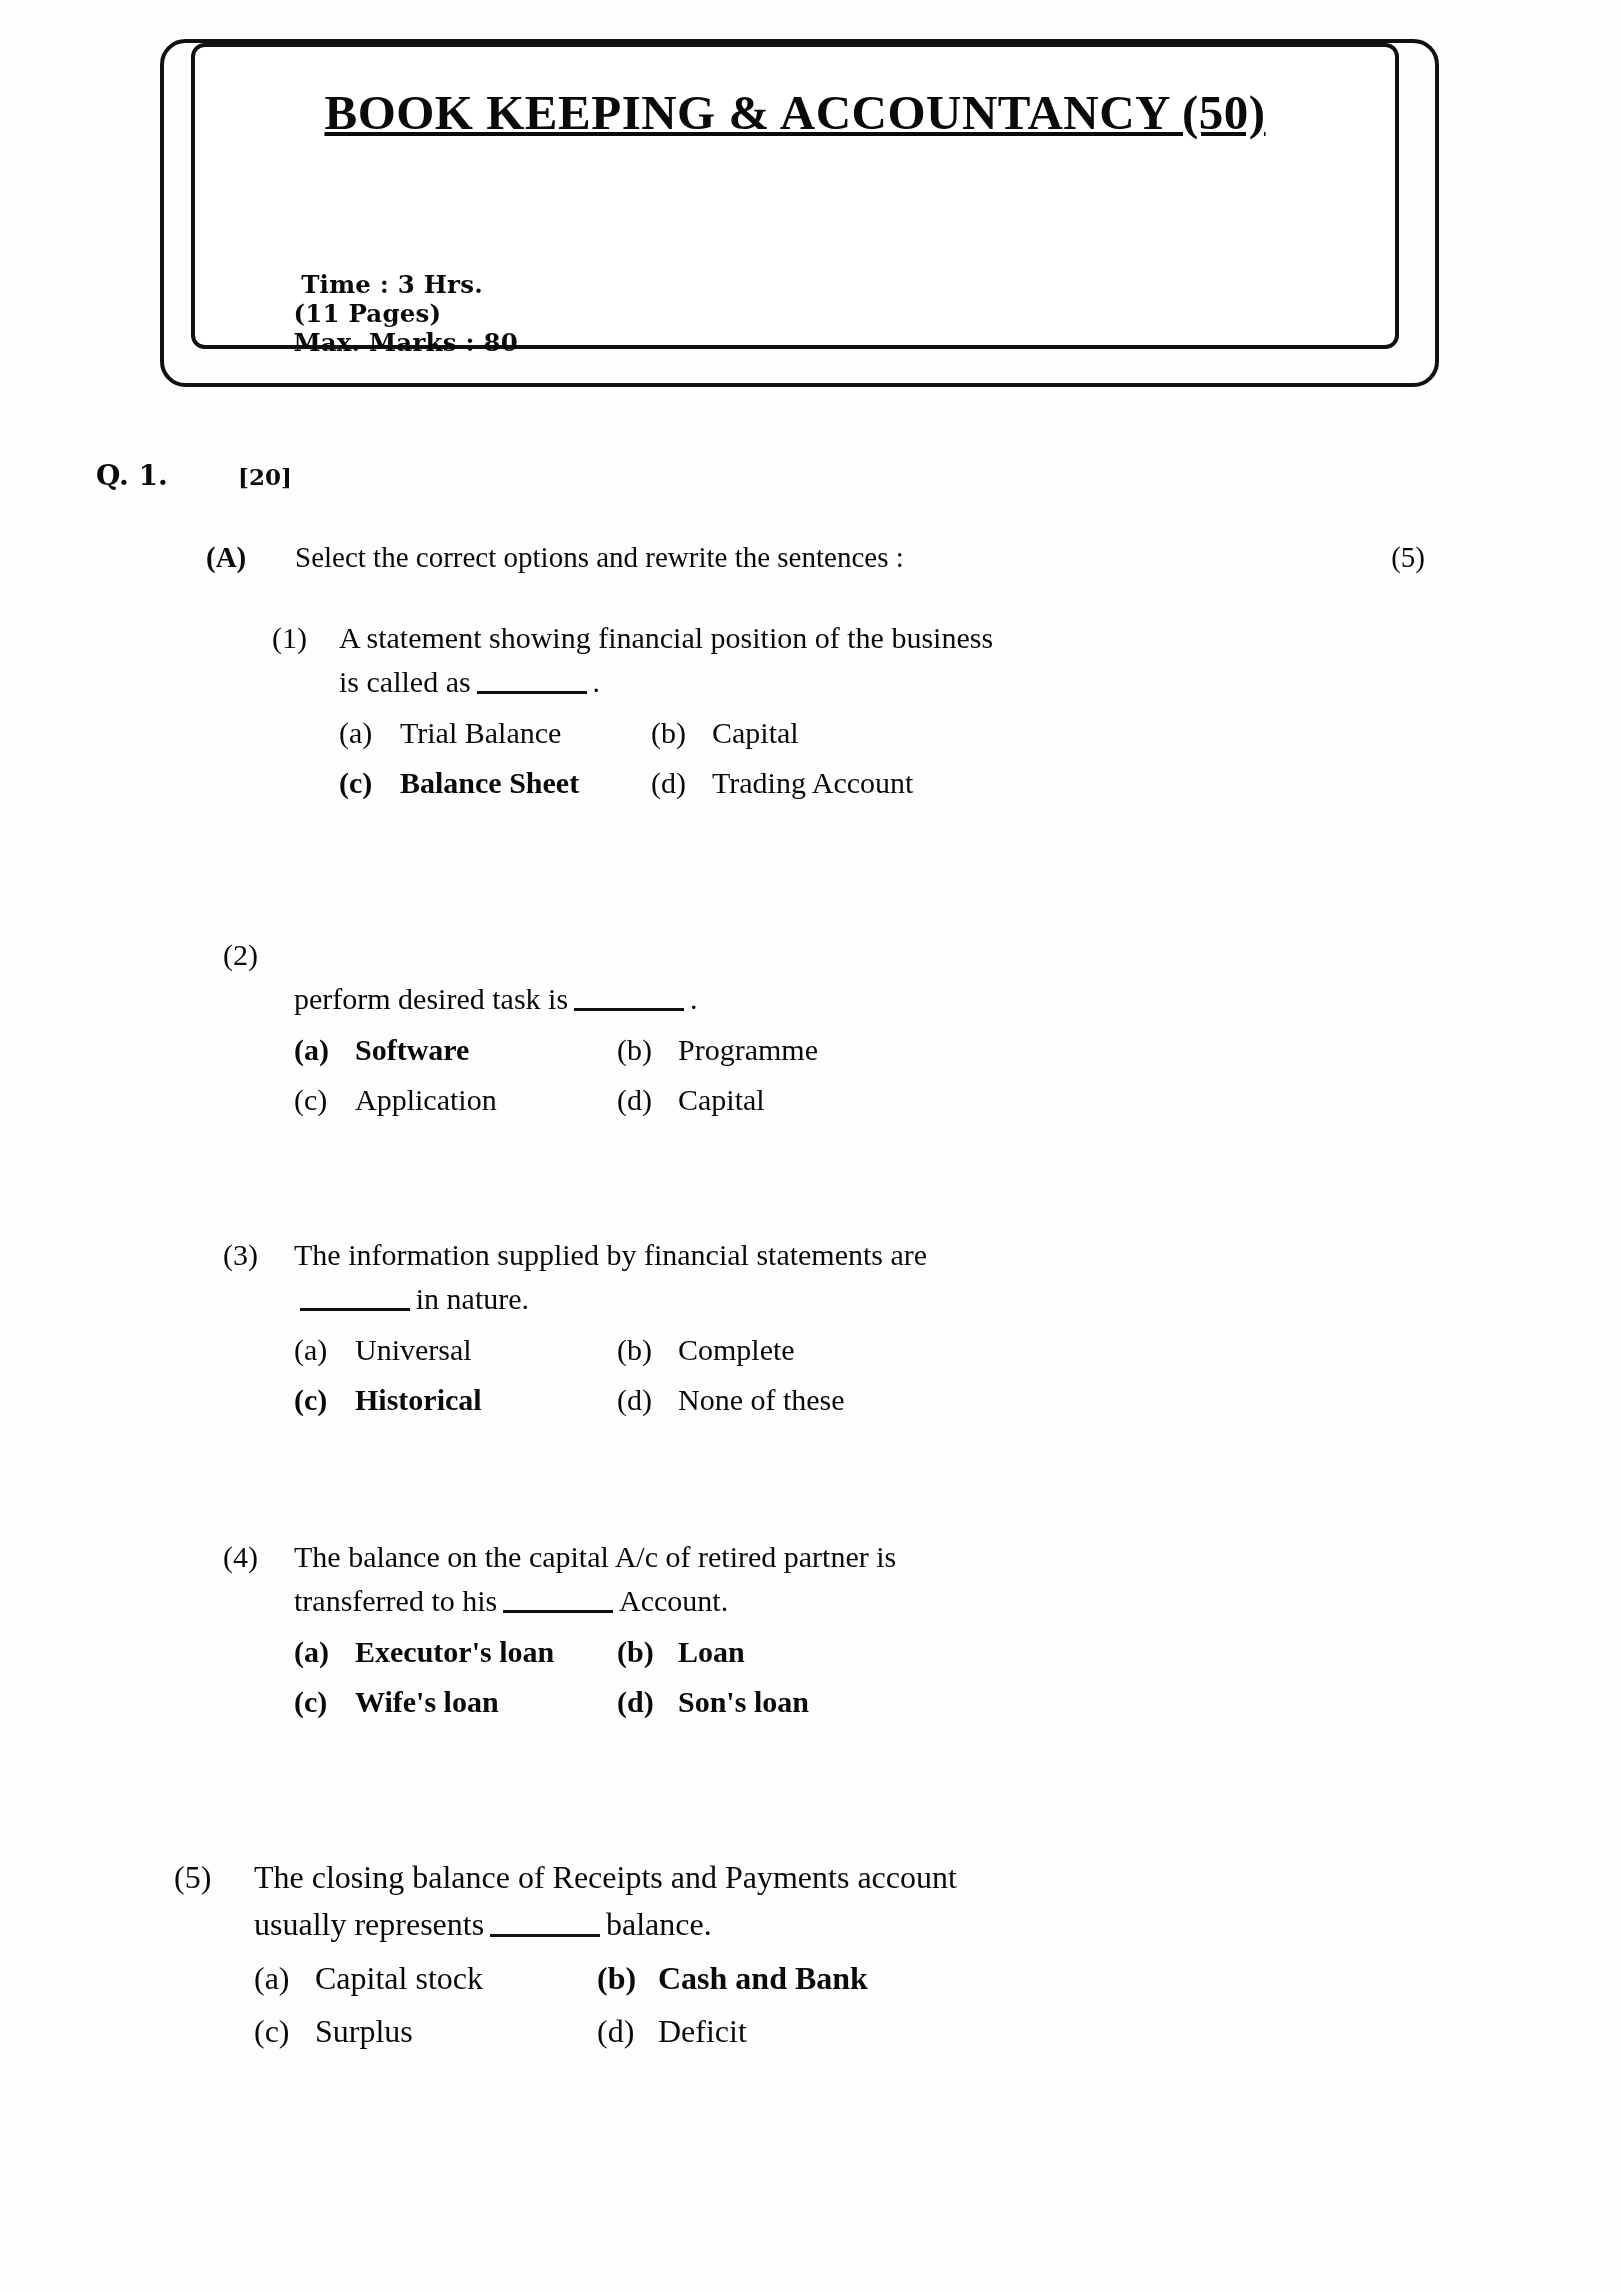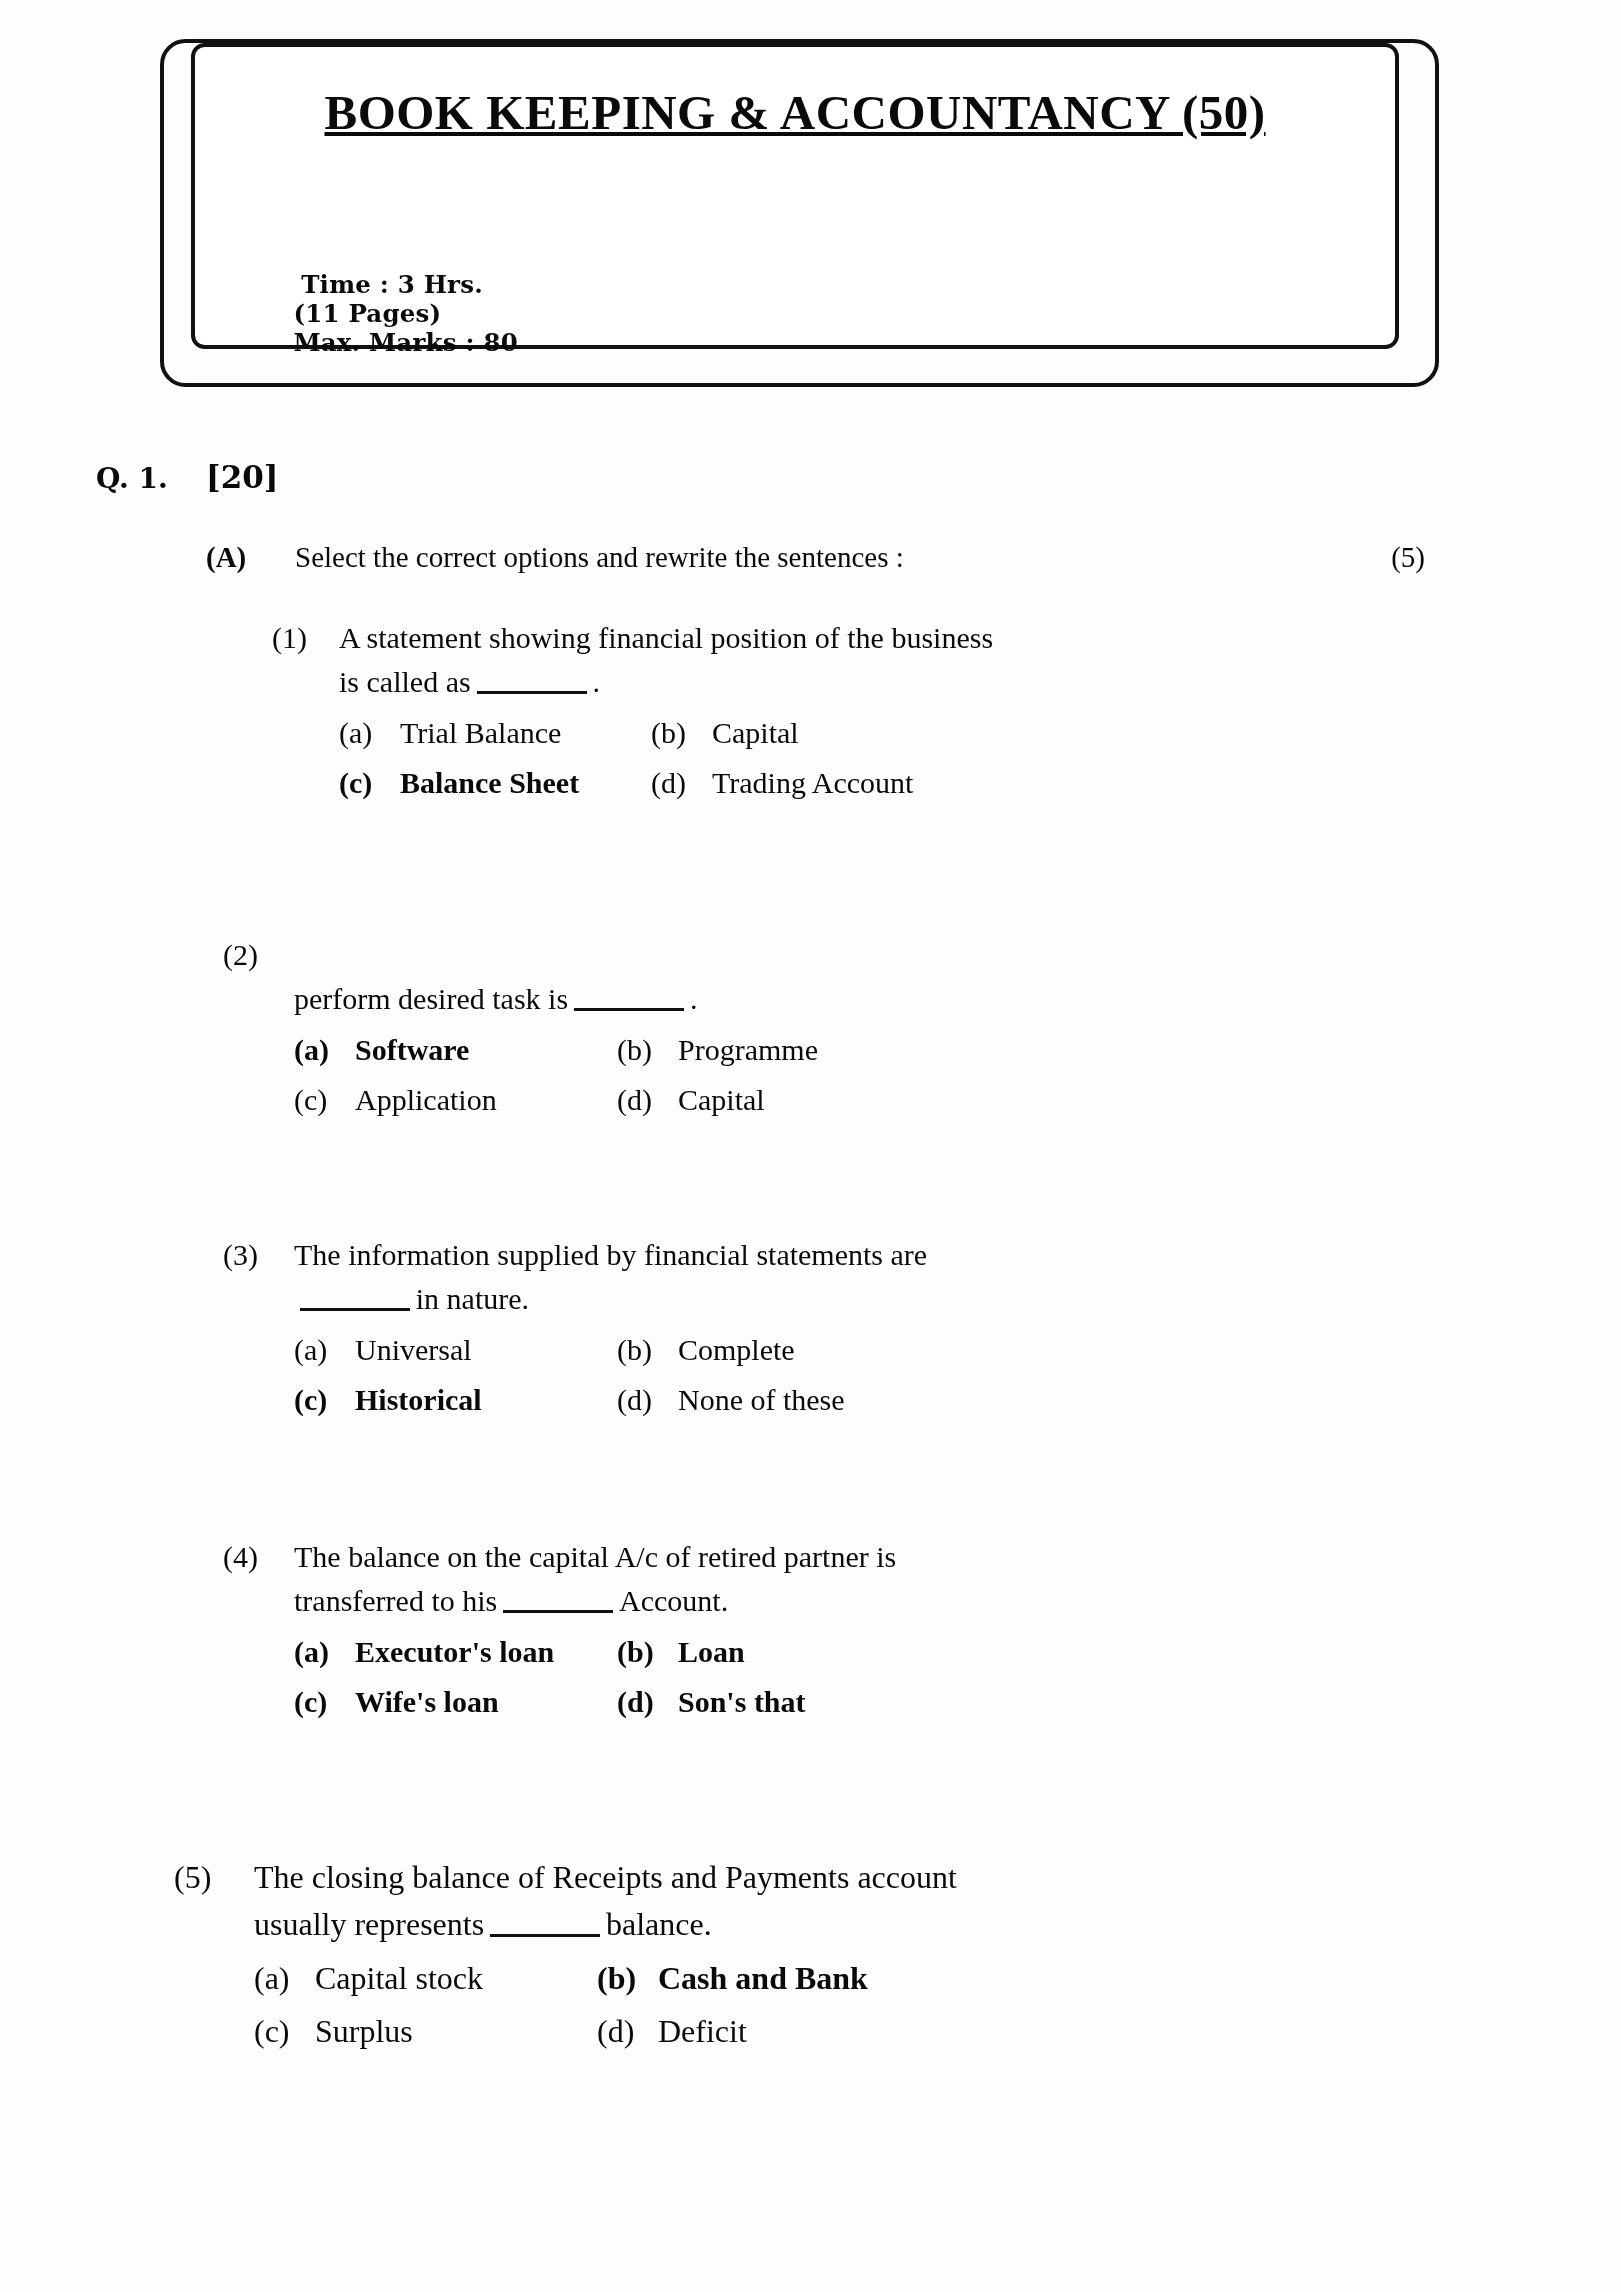--- a/index.html
+++ b/index.html
@@ -82,21 +82,21 @@
     top: 459px;
     right: 78px;
     display: flex;
     align-items: baseline;
     font-family: "DejaVu Serif", serif;
     font-weight: 700;
     font-size: 28px;
   }
   .q1-line .q1-marker { width: 110px; flex: 0 0 auto; }
   .q1-line .q1-text { flex: 1 1 auto; }
-  .q1-line .q1-marks { flex: 0 0 auto; font-size: 31px; }
+  .q1-line .q1-marks { flex: 0 0 auto; font-size: 23px; margin-left: 32px; }
 
   .secA-line {
     position: absolute;
     left: 206px;
     top: 541px;
     right: 196px;
     display: flex;
     align-items: baseline;
     font-family: "Liberation Serif", serif;
     font-size: 29px;
@@ -313,21 +313,21 @@
           <span class="opt-label">Loan</span>
         </span>
       </div>
       <div class="optrow">
         <span class="opt col-a">
           <span class="opt-key">(c)</span>
           <span class="opt-label">Wife's loan</span>
         </span>
         <span class="opt col-b">
           <span class="opt-key">(d)</span>
-          <span class="opt-label">Son's that</span>
+          <span class="opt-label">Son's loan</span>
         </span>
       </div>
     </div>
   </div>
 
   <div class="item" id="item5">
     <div class="stem">
       <span class="stem-num">(5)</span>
       <span class="stem-body">
         <span class="nowrap">The closing balance of Receipts and Payments account</span><br>

